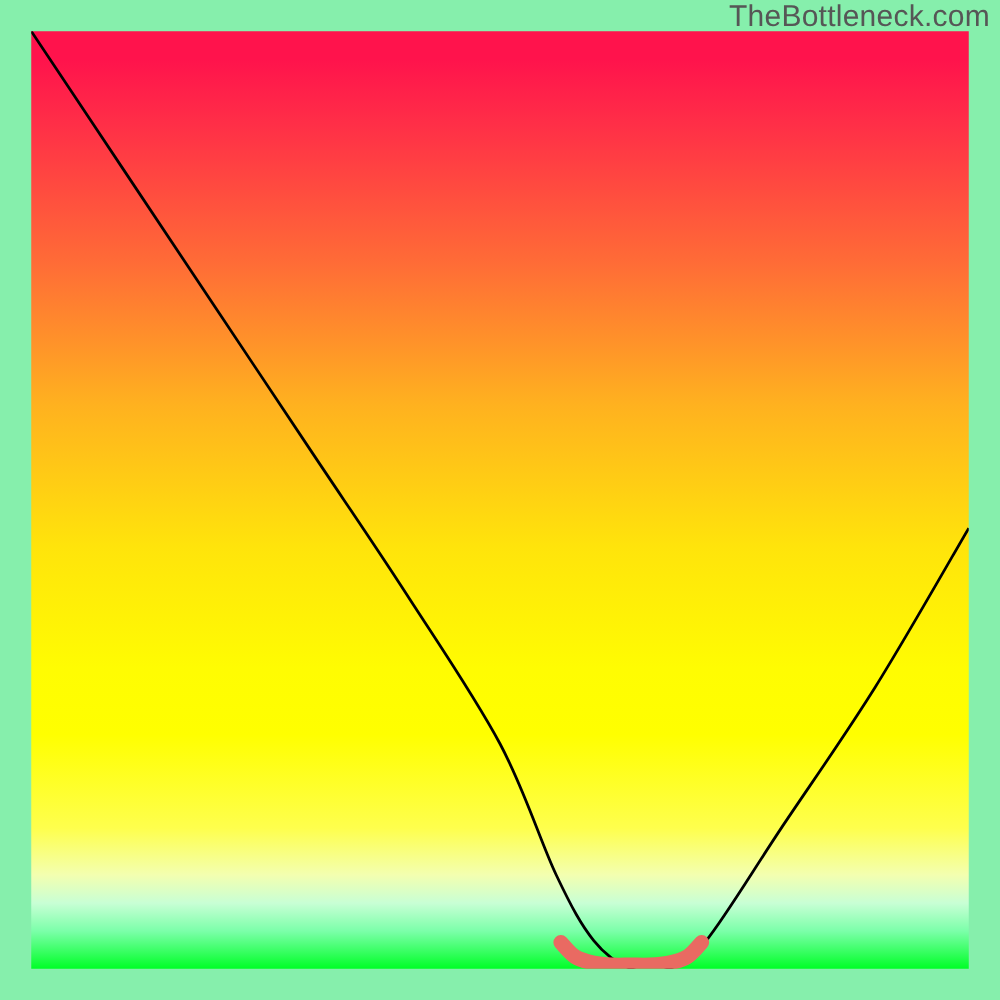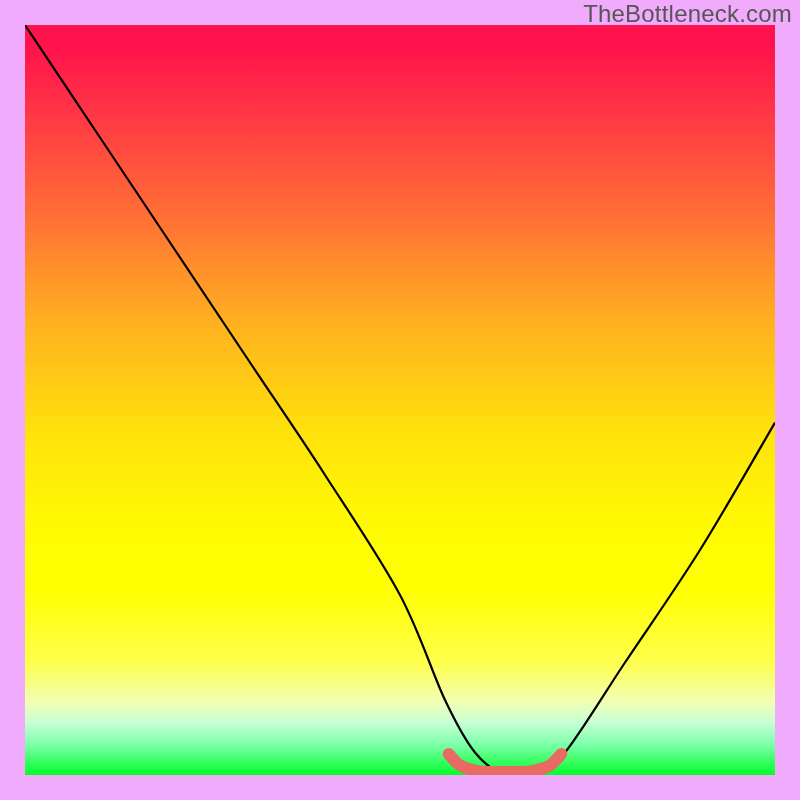--- a/index.html
+++ b/index.html
@@ -1,21 +1,21 @@
 <!DOCTYPE html>
 <html><head>
 <meta charset="utf-8">
 <style>
   * { margin: 0; padding: 0; box-sizing: border-box; }
   html, body { width: 800px; height: 800px; overflow: hidden; background: #000; }
   .frame {
     position: relative;
     width: 800px;
     height: 800px;
-    background: #f0abfc;
+    background: #86efac;
   }
   .plot {
     position: absolute;
     left: 25px;
     top: 25px;
     width: 750px;
     height: 750px;
     background: linear-gradient(to bottom,
       #ff134c 0%,
       #ff134c 3%,

